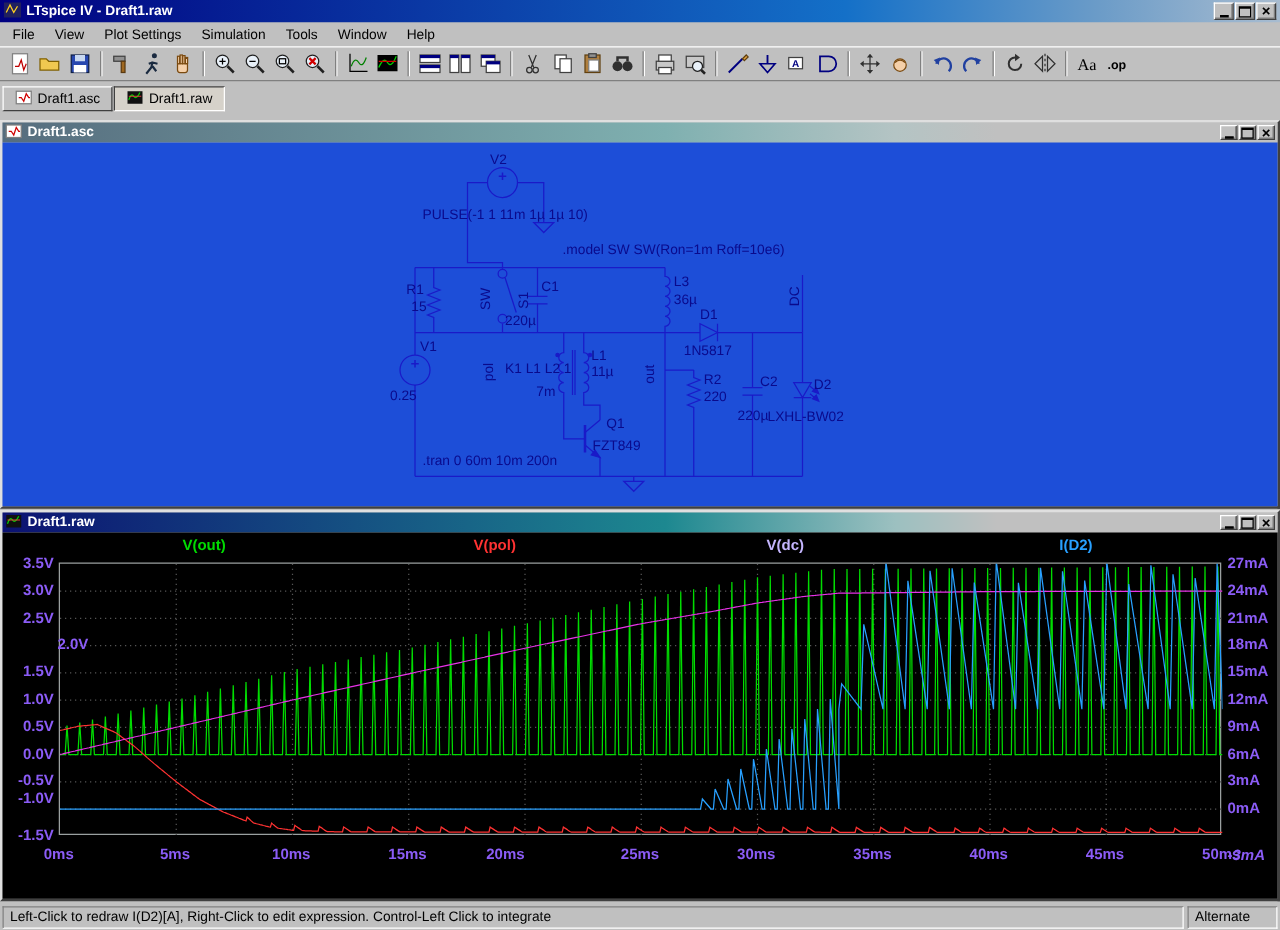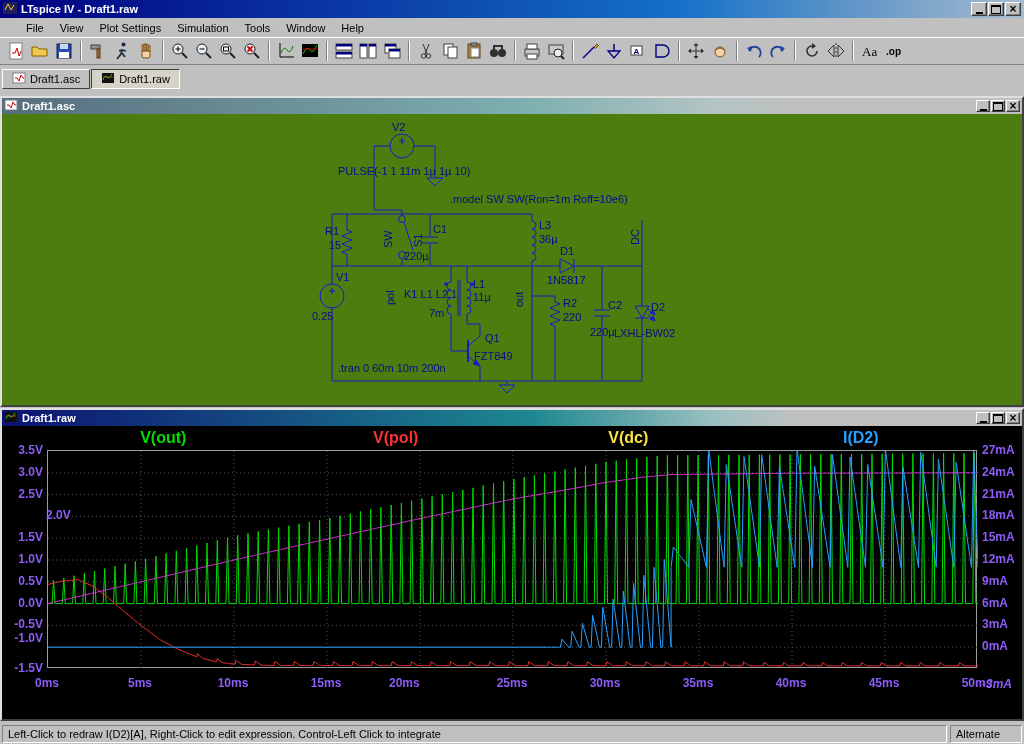--- a/index.html
+++ b/index.html
@@ -15,21 +15,21 @@
   .wbtn{width:16px;height:14px;background:#c0c0c0;border:1px solid;
     border-color:#fff #404040 #404040 #fff;box-shadow:inset -1px -1px 0 #808080;
     display:flex;align-items:center;justify-content:center;color:#000}
   .wbtn.small{width:14px;height:12px}
   .wbtn.min::before{content:"";width:7px;height:2px;background:#000;margin-top:7px}
   .wbtn.max::before{content:"";width:8px;height:6px;border:1px solid #000;border-top:2px solid #000}
   .wbtn.close::before{content:"×";font-weight:bold;font-size:12px;line-height:10px}
 
   
   .menubar{position:absolute;left:0;top:18px;width:1024px;height:19px;
-    display:flex;align-items:center;background:#c0c0c0;padding-left:18px}
+    display:flex;align-items:center;background:#c0c0c0;padding-left:2px}
   .menu-item{padding:2px 8px;color:#000}
 
   
   .toolbar{position:absolute;left:0;top:37px;width:1024px;height:28px;background:#c0c0c0;
     border-top:1px solid #ffffff;border-bottom:1px solid #808080;
     display:flex;align-items:center;padding-left:4px}
   .tbtn{width:24px;height:24px;display:flex;align-items:center;justify-content:center}
   .tsep{width:2px;height:20px;border-left:1px solid #808080;border-right:1px solid #fff;margin:0 4px}
 
   
@@ -43,29 +43,29 @@
   .child{position:absolute;left:0;width:1024px;background:#c0c0c0;
     border:2px solid;border-color:#dfdfdf #404040 #404040 #dfdfdf}
   .childtitle{height:16px;display:flex;align-items:center;gap:4px;padding:0 2px;
     color:#fff;font-weight:bold}
   .childtitle .caption-btns{gap:1px}
   #win-asc{top:96px;height:311px}
   #win-asc .childtitle{background:linear-gradient(90deg,#566d7e,#7fb0b0 52%,#b4c4c4 70%,#c0c0c0 78%)}
   #win-raw{top:408px;height:313px}
   #win-raw .childtitle{background:linear-gradient(90deg,#0c1272,#1d8890 52%,#9cc0c0 70%,#c0c0c0 78%)}
 
-  .schem-area{position:relative;width:1020px;height:291px;background:#4d7c0f;overflow:hidden}
+  .schem-area{position:relative;width:1020px;height:291px;background:#1d4ed8;overflow:hidden}
   .schem-area svg{display:block}
 
   
   .plot-area{position:relative;width:1020px;height:293px;background:#000}
   .plotbox{position:absolute;left:45px;top:24px;width:930px;height:218px;border:1px solid #9aa0a0}
   .plotbox svg{position:absolute;left:0;top:0}
   .plot-tick{position:absolute;color:#8b5cf6;font-weight:bold;font-size:12px;white-space:nowrap}
-  .legend-item{position:absolute;top:3px;font-weight:bold;font-size:16px;transform:translateX(-50%);white-space:nowrap}
+  .legend-item{position:absolute;top:3px;font-weight:bold;font-size:12px;transform:translateX(-50%);white-space:nowrap}
 
   
   .statusbar{position:absolute;left:0;top:722px;width:1024px;height:22px;background:#c0c0c0;
     display:flex;align-items:center;gap:3px;padding:12px 2px}
   .spanel{height:18px;border:1px solid;border-color:#808080 #ffffff #ffffff #808080;
     display:flex;align-items:center;padding:0 5px;color:#000;white-space:nowrap;overflow:hidden}
   .spanel.msg{flex:1}
   .spanel.mode{width:72px}
 </style>
 </head>
@@ -513,21 +513,21 @@
           <line x1="0" y1="196.20000000000002" x2="930" y2="196.20000000000002" stroke="#555" stroke-dasharray="1 3"></line>
           <polyline points="0.0,152.6 4.1,152.6 5.6,129.5 7.1,152.6 14.3,152.6 15.8,127.1 17.3,152.6 24.6,152.6 26.0,124.7 27.5,152.6 34.8,152.6 36.3,122.3 37.8,152.6 45.0,152.6 46.5,119.9 48.0,152.6 55.2,152.6 56.7,117.5 58.2,152.6 65.5,152.6 67.0,115.1 68.4,152.6 75.7,152.6 77.2,112.7 78.7,152.6 85.9,152.6 87.4,110.3 88.9,152.6 96.2,152.6 97.6,107.8 99.1,152.6 106.4,152.6 107.9,105.2 109.4,152.6 116.6,152.6 118.1,102.5 119.6,152.6 126.9,152.6 128.3,99.9 129.8,152.6 137.1,152.6 138.6,97.2 140.1,152.6 147.3,152.6 148.8,94.6 150.3,152.6 157.5,152.6 159.0,92.0 160.5,152.6 167.8,152.6 169.3,89.3 170.7,152.6 178.0,152.6 179.5,86.7 181.0,152.6 188.2,152.6 189.7,84.3 191.2,152.6 198.5,152.6 200.0,82.4 201.4,152.6 208.7,152.6 210.2,80.5 211.7,152.6 218.9,152.6 220.4,78.6 221.9,152.6 229.2,152.6 230.6,76.6 232.1,152.6 239.4,152.6 240.9,74.7 242.4,152.6 249.6,152.6 251.1,72.8 252.6,152.6 259.8,152.6 261.3,70.9 262.8,152.6 270.1,152.6 271.6,69.0 273.0,152.6 280.3,152.6 281.8,67.0 283.3,152.6 290.5,152.6 292.0,64.8 293.5,152.6 300.8,152.6 302.3,62.7 303.7,152.6 311.0,152.6 312.5,60.5 314.0,152.6 321.2,152.6 322.7,58.4 324.2,152.6 331.5,152.6 332.9,56.2 334.4,152.6 341.7,152.6 343.2,54.0 344.7,152.6 351.9,152.6 353.4,51.9 354.9,152.6 362.1,152.6 363.6,49.7 365.1,152.6 372.4,152.6 373.9,47.6 375.3,152.6 382.6,152.6 384.1,45.4 385.6,152.6 392.8,152.6 394.3,43.3 395.8,152.6 403.1,152.6 404.6,41.1 406.0,152.6 413.3,152.6 414.8,38.9 416.3,152.6 423.5,152.6 425.0,36.8 426.5,152.6 433.8,152.6 435.2,34.6 436.7,152.6 444.0,152.6 445.5,32.5 447.0,152.6 454.2,152.6 455.7,30.3 457.2,152.6 464.4,152.6 465.9,28.2 467.4,152.6 474.7,152.6 476.2,26.2 477.6,152.6 484.9,152.6 486.4,24.3 487.9,152.6 495.1,152.6 496.6,22.4 498.1,152.6 505.4,152.6 506.9,20.5 508.3,152.6 515.6,152.6 517.1,18.6 518.6,152.6 525.8,152.6 527.3,16.7 528.8,152.6 536.1,152.6 537.5,14.7 539.0,152.6 546.3,152.6 547.8,12.8 549.3,152.6 556.5,152.6 558.0,10.9 559.5,152.6 566.7,152.6 568.2,9.7 569.7,152.6 577.0,152.6 578.5,8.5 579.9,152.6 587.2,152.6 588.7,7.3 590.2,152.6 597.4,152.6 598.9,6.1 600.4,152.6 607.7,152.6 609.2,4.9 610.6,152.6 617.9,152.6 619.4,4.3 620.9,152.6 628.1,152.6 629.6,4.3 631.1,152.6 638.4,152.6 639.8,4.2 641.3,152.6 648.6,152.6 650.1,4.1 651.6,152.6 658.8,152.6 660.3,4.0 661.8,152.6 669.0,152.6 670.5,4.0 672.0,152.6 679.3,152.6 680.8,3.9 682.2,152.6 689.5,152.6 691.0,3.8 692.5,152.6 699.7,152.6 701.2,3.8 702.7,152.6 710.0,152.6 711.4,3.7 712.9,152.6 720.2,152.6 721.7,3.6 723.2,152.6 730.4,152.6 731.9,3.5 733.4,152.6 740.7,152.6 742.1,3.5 743.6,152.6 750.9,152.6 752.4,3.4 753.9,152.6 761.1,152.6 762.6,3.3 764.1,152.6 771.3,152.6 772.8,3.3 774.3,152.6 781.6,152.6 783.1,3.2 784.5,152.6 791.8,152.6 793.3,3.1 794.8,152.6 802.0,152.6 803.5,3.1 805.0,152.6 812.3,152.6 813.7,3.0 815.2,152.6 822.5,152.6 824.0,2.9 825.5,152.6 832.7,152.6 834.2,2.8 835.7,152.6 843.0,152.6 844.4,2.8 845.9,152.6 853.2,152.6 854.7,2.7 856.2,152.6 863.4,152.6 864.9,2.6 866.4,152.6 873.6,152.6 875.1,2.6 876.6,152.6 883.9,152.6 885.4,2.5 886.8,152.6 894.1,152.6 895.6,2.4 897.1,152.6 904.3,152.6 905.8,2.3 907.3,152.6 914.6,152.6 916.0,2.3 917.5,152.6 924.8,152.6 926.3,2.2 927.8,152.6 930.0,152.6" fill="none" stroke="#00dc00" stroke-width="1"></polyline>
           <polyline points="0.0,133.4 0.9,133.2 1.9,133.0 2.8,132.8 3.7,132.5 4.7,132.3 5.6,132.1 6.5,131.9 7.4,131.7 8.4,131.5 9.3,131.2 10.2,131.0 11.2,130.8 12.1,130.6 13.0,130.4 14.0,130.1 14.9,129.9 15.8,129.8 16.7,129.8 17.7,129.7 18.6,129.6 19.5,129.5 20.5,129.4 21.4,129.4 22.3,129.3 23.3,129.2 24.2,129.1 25.1,129.0 26.0,128.9 27.0,128.9 27.9,128.8 28.8,128.7 29.8,128.6 30.7,129.0 31.6,129.4 32.6,129.8 33.5,130.3 34.4,130.7 35.3,131.1 36.3,131.5 37.2,131.9 38.1,132.3 39.1,132.7 40.0,133.1 40.9,133.5 41.9,133.9 42.8,134.3 43.7,134.8 44.6,135.2 45.6,135.8 46.5,136.5 47.4,137.2 48.4,137.9 49.3,138.6 50.2,139.2 51.1,139.9 52.1,140.6 53.0,141.3 53.9,142.0 54.9,142.7 55.8,143.3 56.7,144.0 57.7,144.7 58.6,145.4 59.5,146.1 60.4,146.9 61.4,147.7 62.3,148.5 63.2,149.3 64.2,150.1 65.1,151.0 66.0,151.8 67.0,152.6 67.9,153.4 68.8,154.2 69.7,155.1 70.7,155.9 71.6,156.7 72.5,157.5 73.5,158.3 74.4,159.1 75.3,159.9 76.3,160.7 77.2,161.4 78.1,162.2 79.0,163.0 80.0,163.7 80.9,164.5 81.8,165.2 82.8,166.0 83.7,166.8 84.6,167.5 85.6,168.3 86.5,169.1 87.4,169.8 88.3,170.6 89.3,171.3 90.2,172.1 91.1,172.9 92.1,173.6 93.0,174.4 93.9,175.1 94.9,175.8 95.8,176.5 96.7,177.2 97.6,177.9 98.6,178.6 99.5,179.3 100.4,180.0 101.4,180.7 102.3,181.4 103.2,182.1 104.2,182.8 105.1,183.5 106.0,184.2 106.9,184.9 107.9,185.6 108.8,186.3 109.7,187.0 110.7,187.7 111.6,188.4 112.5,188.9 113.5,189.4 114.4,189.9 115.3,190.4 116.2,190.9 117.2,191.4 118.1,191.9 119.0,192.4 120.0,192.9 120.9,193.4 121.8,193.9 122.8,194.4 123.7,194.9 124.6,195.4 125.5,195.9 126.5,196.4 127.4,196.9 128.3,197.4 129.3,197.9 130.2,198.4 131.1,198.8 132.1,199.1 133.0,199.5 133.9,199.9 134.8,200.2 135.8,200.6 136.7,201.0 137.6,201.3 138.6,201.7 139.5,202.1 140.4,202.5 141.4,202.8 142.3,203.2 143.2,203.6 144.1,203.9 145.1,204.3 146.0,204.7 146.9,205.1 147.9,205.4 148.8,205.8 149.7,202.7 150.7,203.6 151.6,204.4 152.5,205.3 153.4,206.1 154.4,207.0 155.3,207.5 156.2,207.7 157.2,208.0 158.1,208.2 159.0,208.4 160.0,208.7 160.9,208.9 161.8,209.1 162.7,209.4 163.7,209.6 164.6,209.9 165.5,210.1 166.5,210.3 167.4,210.6 168.3,210.7 169.3,207.5 170.2,208.3 171.1,209.0 172.0,209.8 173.0,210.5 173.9,211.3 174.8,211.6 175.8,211.8 176.7,211.9 177.6,212.0 178.6,212.2 179.5,212.3 180.4,212.4 181.4,212.5 182.3,212.7 183.2,212.8 184.1,212.9 185.1,213.1 186.0,213.2 186.9,213.2 187.9,209.3 188.8,210.0 189.7,210.6 190.7,211.3 191.6,211.9 192.5,212.6 193.4,213.2 194.4,213.5 195.3,213.5 196.2,213.6 197.2,213.6 198.1,213.6 199.0,213.7 200.0,213.7 200.9,213.7 201.8,213.8 202.7,213.8 203.7,213.8 204.6,213.9 205.5,213.9 206.5,213.9 207.4,210.0 208.3,210.7 209.3,211.3 210.2,212.0 211.1,212.6 212.0,213.3 213.0,213.9 213.9,214.2 214.8,214.2 215.8,214.3 216.7,214.3 217.6,214.3 218.6,214.3 219.5,214.4 220.4,214.4 221.3,214.4 222.3,214.5 223.2,214.5 224.1,214.5 225.1,214.5 226.0,214.5 226.9,210.6 227.9,211.2 228.8,211.8 229.7,212.4 230.6,213.0 231.6,213.7 232.5,214.3 233.4,214.5 234.4,214.5 235.3,214.5 236.2,214.5 237.2,214.5 238.1,214.5 239.0,214.5 239.9,214.5 240.9,214.5 241.8,214.5 242.7,214.5 243.7,214.5 244.6,214.5 245.5,214.5 246.5,210.6 247.4,211.2 248.3,211.8 249.2,212.4 250.2,213.1 251.1,213.7 252.0,214.3 253.0,214.5 253.9,214.5 254.8,214.5 255.8,214.5 256.7,214.5 257.6,214.5 258.5,214.5 259.5,214.5 260.4,214.5 261.3,214.5 262.3,214.5 263.2,214.5 264.1,214.5 265.1,214.5 266.0,210.6 266.9,211.2 267.8,211.8 268.8,212.5 269.7,213.1 270.6,213.7 271.6,214.3 272.5,214.5 273.4,214.5 274.4,214.5 275.3,214.5 276.2,214.5 277.1,214.5 278.1,214.5 279.0,214.5 279.9,214.5 280.9,214.5 281.8,214.5 282.7,214.5 283.7,214.5 284.6,214.5 285.5,210.6 286.4,211.2 287.4,211.9 288.3,212.5 289.2,213.1 290.2,213.7 291.1,214.3 292.0,214.6 293.0,214.6 293.9,214.6 294.8,214.6 295.7,214.6 296.7,214.6 297.6,214.6 298.5,214.6 299.5,214.6 300.4,214.6 301.3,214.6 302.3,214.6 303.2,214.6 304.1,214.6 305.0,210.6 306.0,211.3 306.9,211.9 307.8,212.5 308.8,213.1 309.7,213.7 310.6,214.3 311.6,214.6 312.5,214.6 313.4,214.6 314.3,214.6 315.3,214.6 316.2,214.6 317.1,214.6 318.1,214.6 319.0,214.6 319.9,214.6 320.9,214.6 321.8,214.6 322.7,214.6 323.6,214.6 324.6,210.7 325.5,211.3 326.4,211.9 327.4,212.5 328.3,213.1 329.2,213.7 330.2,214.3 331.1,214.6 332.0,214.6 332.9,214.6 333.9,214.6 334.8,214.6 335.7,214.6 336.7,214.6 337.6,214.6 338.5,214.6 339.5,214.6 340.4,214.6 341.3,214.6 342.2,214.6 343.2,214.6 344.1,210.7 345.0,211.3 346.0,211.9 346.9,212.5 347.8,213.1 348.8,213.7 349.7,214.3 350.6,214.6 351.5,214.6 352.5,214.6 353.4,214.6 354.3,214.6 355.3,214.6 356.2,214.6 357.1,214.6 358.1,214.6 359.0,214.6 359.9,214.6 360.8,214.6 361.8,214.6 362.7,214.6 363.6,210.7 364.6,211.3 365.5,211.9 366.4,212.5 367.4,213.1 368.3,213.7 369.2,214.4 370.1,214.6 371.1,214.6 372.0,214.6 372.9,214.6 373.9,214.6 374.8,214.6 375.7,214.6 376.7,214.6 377.6,214.6 378.5,214.6 379.4,214.6 380.4,214.6 381.3,214.6 382.2,214.6 383.2,210.7 384.1,211.3 385.0,211.9 386.0,212.5 386.9,213.1 387.8,213.8 388.7,214.4 389.7,214.6 390.6,214.6 391.5,214.6 392.5,214.6 393.4,214.6 394.3,214.6 395.3,214.6 396.2,214.6 397.1,214.6 398.0,214.6 399.0,214.6 399.9,214.6 400.8,214.6 401.8,214.6 402.7,210.7 403.6,211.3 404.6,211.9 405.5,212.5 406.4,213.2 407.3,213.8 408.3,214.4 409.2,214.6 410.1,214.6 411.1,214.6 412.0,214.6 412.9,214.6 413.9,214.6 414.8,214.6 415.7,214.6 416.6,214.6 417.6,214.6 418.5,214.6 419.4,214.6 420.4,214.6 421.3,214.6 422.2,210.7 423.2,211.3 424.1,211.9 425.0,212.6 425.9,213.2 426.9,213.8 427.8,214.4 428.7,214.6 429.7,214.6 430.6,214.6 431.5,214.6 432.5,214.6 433.4,214.6 434.3,214.6 435.2,214.6 436.2,214.6 437.1,214.6 438.0,214.6 439.0,214.6 439.9,214.6 440.8,214.6 441.8,210.7 442.7,211.3 443.6,212.0 444.5,212.6 445.5,213.2 446.4,213.8 447.3,214.4 448.3,214.7 449.2,214.7 450.1,214.7 451.1,214.7 452.0,214.7 452.9,214.7 453.8,214.7 454.8,214.7 455.7,214.7 456.6,214.7 457.6,214.7 458.5,214.7 459.4,214.7 460.4,214.7 461.3,210.7 462.2,211.3 463.1,212.0 464.1,212.6 465.0,213.2 465.9,213.8 466.9,214.4 467.8,214.7 468.7,214.7 469.7,214.7 470.6,214.7 471.5,214.7 472.4,214.7 473.4,214.7 474.3,214.7 475.2,214.7 476.2,214.7 477.1,214.7 478.0,214.7 479.0,214.7 479.9,214.7 480.8,210.7 481.7,211.4 482.7,212.0 483.6,212.6 484.5,213.2 485.5,213.8 486.4,214.4 487.3,214.7 488.3,214.7 489.2,214.7 490.1,214.7 491.0,214.7 492.0,214.7 492.9,214.7 493.8,214.7 494.8,214.7 495.7,214.7 496.6,214.7 497.6,214.7 498.5,214.7 499.4,214.7 500.3,210.8 501.3,211.4 502.2,212.0 503.1,212.6 504.1,213.2 505.0,213.8 505.9,214.4 506.9,214.7 507.8,214.7 508.7,214.7 509.6,214.7 510.6,214.7 511.5,214.7 512.4,214.7 513.4,214.7 514.3,214.7 515.2,214.7 516.2,214.7 517.1,214.7 518.0,214.7 518.9,214.7 519.9,210.8 520.8,211.4 521.7,212.0 522.7,212.6 523.6,213.2 524.5,213.8 525.5,214.5 526.4,214.7 527.3,214.7 528.2,214.7 529.2,214.7 530.1,214.7 531.0,214.7 532.0,214.7 532.9,214.7 533.8,214.7 534.8,214.7 535.7,214.7 536.6,214.7 537.5,214.7 538.5,214.7 539.4,210.8 540.3,211.4 541.3,212.0 542.2,212.6 543.1,213.2 544.1,213.9 545.0,214.5 545.9,214.7 546.8,214.7 547.8,214.7 548.7,214.7 549.6,214.7 550.6,214.7 551.5,214.7 552.4,214.7 553.4,214.7 554.3,214.7 555.2,214.7 556.1,214.7 557.1,214.7 558.0,214.7 558.9,210.8 559.9,211.4 560.8,212.0 561.7,212.6 562.7,213.2 563.6,213.9 564.5,214.5 565.4,214.7 566.4,214.7 567.3,214.7 568.2,214.7 569.2,214.7 570.1,214.7 571.0,214.7 572.0,214.7 572.9,214.7 573.8,214.7 574.7,214.7 575.7,214.7 576.6,214.7 577.5,214.7 578.5,210.8 579.4,211.4 580.3,212.0 581.3,212.6 582.2,213.3 583.1,213.9 584.0,214.5 585.0,214.7 585.9,214.7 586.8,214.7 587.8,214.7 588.7,214.7 589.6,214.7 590.6,214.7 591.5,214.7 592.4,214.7 593.3,214.7 594.3,214.7 595.2,214.7 596.1,214.7 597.1,214.7 598.0,210.8 598.9,211.4 599.9,212.0 600.8,212.7 601.7,213.3 602.6,213.9 603.6,214.5 604.5,214.7 605.4,214.7 606.4,214.7 607.3,214.7 608.2,214.7 609.2,214.8 610.1,214.8 611.0,214.8 611.9,214.8 612.9,214.8 613.8,214.8 614.7,214.8 615.7,214.8 616.6,214.8 617.5,210.8 618.5,211.4 619.4,212.1 620.3,212.7 621.2,213.3 622.2,213.9 623.1,214.5 624.0,214.8 625.0,214.8 625.9,214.8 626.8,214.8 627.8,214.8 628.7,214.8 629.6,214.8 630.5,214.8 631.5,214.8 632.4,214.8 633.3,214.8 634.3,214.8 635.2,214.8 636.1,214.8 637.1,210.8 638.0,211.5 638.9,212.1 639.8,212.7 640.8,213.3 641.7,213.9 642.6,214.5 643.6,214.8 644.5,214.8 645.4,214.8 646.4,214.8 647.3,214.8 648.2,214.8 649.1,214.8 650.1,214.8 651.0,214.8 651.9,214.8 652.9,214.8 653.8,214.8 654.7,214.8 655.7,214.8 656.6,210.9 657.5,211.5 658.4,212.1 659.4,212.7 660.3,213.3 661.2,213.9 662.2,214.5 663.1,214.8 664.0,214.8 665.0,214.8 665.9,214.8 666.8,214.8 667.7,214.8 668.7,214.8 669.6,214.8 670.5,214.8 671.5,214.8 672.4,214.8 673.3,214.8 674.3,214.8 675.2,214.8 676.1,210.9 677.0,211.5 678.0,212.1 678.9,212.7 679.8,213.3 680.8,213.9 681.7,214.5 682.6,214.8 683.6,214.8 684.5,214.8 685.4,214.8 686.3,214.8 687.3,214.8 688.2,214.8 689.1,214.8 690.1,214.8 691.0,214.8 691.9,214.8 692.9,214.8 693.8,214.8 694.7,214.8 695.6,210.9 696.6,211.5 697.5,212.1 698.4,212.7 699.4,213.3 700.3,213.9 701.2,214.6 702.1,214.8 703.1,214.8 704.0,214.8 704.9,214.8 705.9,214.8 706.8,214.8 707.7,214.8 708.7,214.8 709.6,214.8 710.5,214.8 711.4,214.8 712.4,214.8 713.3,214.8 714.2,214.8 715.2,214.8 716.1,211.5 717.0,212.1 718.0,212.7 718.9,213.3 719.8,214.0 720.7,214.6 721.7,214.8 722.6,214.8 723.5,214.8 724.5,214.8 725.4,214.8 726.3,214.8 727.3,214.8 728.2,214.8 729.1,214.8 730.0,214.8 731.0,214.8 731.9,214.8 732.8,214.8 733.8,214.8 734.7,214.8 735.6,211.5 736.6,212.1 737.5,212.7 738.4,213.4 739.3,214.0 740.3,214.6 741.2,214.8 742.1,214.8 743.1,214.8 744.0,214.8 744.9,214.8 745.9,214.8 746.8,214.8 747.7,214.8 748.6,214.8 749.6,214.8 750.5,214.8 751.4,214.8 752.4,214.8 753.3,214.8 754.2,214.8 755.2,211.5 756.1,212.1 757.0,212.8 757.9,213.4 758.9,214.0 759.8,214.6 760.7,214.8 761.7,214.8 762.6,214.8 763.5,214.8 764.5,214.8 765.4,214.8 766.3,214.8 767.2,214.8 768.2,214.8 769.1,214.8 770.0,214.8 771.0,214.8 771.9,214.9 772.8,214.9 773.8,214.9 774.7,211.5 775.6,212.2 776.5,212.8 777.5,213.4 778.4,214.0 779.3,214.6 780.3,214.9 781.2,214.9 782.1,214.9 783.1,214.9 784.0,214.9 784.9,214.9 785.8,214.9 786.8,214.9 787.7,214.9 788.6,214.9 789.6,214.9 790.5,214.9 791.4,214.9 792.4,214.9 793.3,214.9 794.2,211.6 795.1,212.2 796.1,212.8 797.0,213.4 797.9,214.0 798.9,214.6 799.8,214.9 800.7,214.9 801.7,214.9 802.6,214.9 803.5,214.9 804.4,214.9 805.4,214.9 806.3,214.9 807.2,214.9 808.2,214.9 809.1,214.9 810.0,214.9 811.0,214.9 811.9,214.9 812.8,214.9 813.7,211.6 814.7,212.2 815.6,212.8 816.5,213.4 817.5,214.0 818.4,214.6 819.3,214.9 820.3,214.9 821.2,214.9 822.1,214.9 823.0,214.9 824.0,214.9 824.9,214.9 825.8,214.9 826.8,214.9 827.7,214.9 828.6,214.9 829.6,214.9 830.5,214.9 831.4,214.9 832.3,214.9 833.3,211.6 834.2,212.2 835.1,212.8 836.1,213.4 837.0,214.0 837.9,214.6 838.9,214.9 839.8,214.9 840.7,214.9 841.6,214.9 842.6,214.9 843.5,214.9 844.4,214.9 845.4,214.9 846.3,214.9 847.2,214.9 848.2,214.9 849.1,214.9 850.0,214.9 850.9,214.9 851.9,214.9 852.8,211.6 853.7,212.2 854.7,212.8 855.6,213.4 856.5,214.0 857.5,214.7 858.4,214.9 859.3,214.9 860.2,214.9 861.2,214.9 862.1,214.9 863.0,214.9 864.0,214.9 864.9,214.9 865.8,214.9 866.8,214.9 867.7,214.9 868.6,214.9 869.5,214.9 870.5,214.9 871.4,214.9 872.3,211.6 873.3,212.2 874.2,212.8 875.1,213.4 876.1,214.1 877.0,214.7 877.9,214.9 878.8,214.9 879.8,214.9 880.7,214.9 881.6,214.9 882.6,214.9 883.5,214.9 884.4,214.9 885.4,214.9 886.3,214.9 887.2,214.9 888.1,214.9 889.1,214.9 890.0,214.9 890.9,214.9 891.9,211.6 892.8,212.2 893.7,212.8 894.7,213.5 895.6,214.1 896.5,214.7 897.4,214.9 898.4,214.9 899.3,214.9 900.2,214.9 901.2,214.9 902.1,214.9 903.0,214.9 904.0,214.9 904.9,214.9 905.8,214.9 906.7,214.9 907.7,214.9 908.6,214.9 909.5,214.9 910.5,214.9 911.4,211.6 912.3,212.2 913.3,212.9 914.2,213.5 915.1,214.1 916.0,214.7 917.0,214.9 917.9,214.9 918.8,214.9 919.8,214.9 920.7,214.9 921.6,214.9 922.6,214.9 923.5,214.9 924.4,214.9 925.3,214.9 926.3,214.9 927.2,214.9 928.1,214.9 929.1,214.9 930.0,214.9" fill="none" stroke="#ff3232" stroke-width="1"></polyline>
           <polyline points="0.0,152.6 0.9,152.4 1.9,152.2 2.8,151.9 3.7,151.7 4.7,151.5 5.6,151.3 6.5,151.1 7.4,150.9 8.4,150.6 9.3,150.4 10.2,150.2 11.2,150.0 12.1,149.8 13.0,149.5 14.0,149.3 14.9,149.1 15.8,148.9 16.7,148.7 17.7,148.5 18.6,148.2 19.5,148.0 20.5,147.8 21.4,147.6 22.3,147.4 23.3,147.2 24.2,146.9 25.1,146.7 26.0,146.5 27.0,146.3 27.9,146.1 28.8,145.8 29.8,145.6 30.7,145.4 31.6,145.2 32.6,145.0 33.5,144.8 34.4,144.5 35.3,144.3 36.3,144.1 37.2,143.9 38.1,143.7 39.1,143.4 40.0,143.2 40.9,143.0 41.9,142.8 42.8,142.6 43.7,142.4 44.6,142.1 45.6,141.9 46.5,141.7 47.4,141.5 48.4,141.3 49.3,141.0 50.2,140.8 51.1,140.6 52.1,140.4 53.0,140.2 53.9,140.0 54.9,139.7 55.8,139.5 56.7,139.3 57.7,139.1 58.6,138.9 59.5,138.6 60.4,138.4 61.4,138.2 62.3,138.0 63.2,137.8 64.2,137.6 65.1,137.3 66.0,137.1 67.0,136.9 67.9,136.7 68.8,136.5 69.7,136.3 70.7,136.0 71.6,135.8 72.5,135.6 73.5,135.4 74.4,135.2 75.3,134.9 76.3,134.7 77.2,134.5 78.1,134.3 79.0,134.1 80.0,133.9 80.9,133.6 81.8,133.4 82.8,133.2 83.7,133.0 84.6,132.8 85.6,132.5 86.5,132.3 87.4,132.1 88.3,131.9 89.3,131.7 90.2,131.5 91.1,131.2 92.1,131.0 93.0,130.8 93.9,130.6 94.9,130.4 95.8,130.1 96.7,129.9 97.6,129.7 98.6,129.5 99.5,129.3 100.4,129.1 101.4,128.8 102.3,128.6 103.2,128.4 104.2,128.2 105.1,128.0 106.0,127.7 106.9,127.5 107.9,127.3 108.8,127.1 109.7,126.9 110.7,126.7 111.6,126.4 112.5,126.2 113.5,126.0 114.4,125.8 115.3,125.6 116.2,125.4 117.2,125.1 118.1,124.9 119.0,124.7 120.0,124.5 120.9,124.3 121.8,124.0 122.8,123.8 123.7,123.6 124.6,123.4 125.5,123.2 126.5,123.0 127.4,122.7 128.3,122.5 129.3,122.3 130.2,122.1 131.1,121.9 132.1,121.6 133.0,121.4 133.9,121.2 134.8,121.0 135.8,120.8 136.7,120.6 137.6,120.3 138.6,120.1 139.5,119.9 140.4,119.7 141.4,119.5 142.3,119.2 143.2,119.0 144.1,118.8 145.1,118.6 146.0,118.4 146.9,118.2 147.9,117.9 148.8,117.7 149.7,117.5 150.7,117.3 151.6,117.1 152.5,116.8 153.4,116.6 154.4,116.4 155.3,116.2 156.2,116.0 157.2,115.8 158.1,115.5 159.0,115.3 160.0,115.1 160.9,114.9 161.8,114.7 162.7,114.5 163.7,114.2 164.6,114.0 165.5,113.8 166.5,113.6 167.4,113.4 168.3,113.1 169.3,112.9 170.2,112.7 171.1,112.5 172.0,112.3 173.0,112.1 173.9,111.8 174.8,111.6 175.8,111.4 176.7,111.2 177.6,111.0 178.6,110.7 179.5,110.5 180.4,110.3 181.4,110.1 182.3,109.9 183.2,109.7 184.1,109.4 185.1,109.2 186.0,109.0 186.9,108.8 187.9,108.6 188.8,108.4 189.7,108.2 190.7,108.0 191.6,107.7 192.5,107.5 193.4,107.3 194.4,107.1 195.3,106.9 196.2,106.7 197.2,106.5 198.1,106.3 199.0,106.1 200.0,105.9 200.9,105.7 201.8,105.4 202.7,105.2 203.7,105.0 204.6,104.8 205.5,104.6 206.5,104.4 207.4,104.2 208.3,104.0 209.3,103.8 210.2,103.6 211.1,103.3 212.0,103.1 213.0,102.9 213.9,102.7 214.8,102.5 215.8,102.3 216.7,102.1 217.6,101.9 218.6,101.7 219.5,101.5 220.4,101.3 221.3,101.0 222.3,100.8 223.2,100.6 224.1,100.4 225.1,100.2 226.0,100.0 226.9,99.8 227.9,99.6 228.8,99.4 229.7,99.2 230.6,99.0 231.6,98.7 232.5,98.5 233.4,98.3 234.4,98.1 235.3,97.9 236.2,97.7 237.2,97.5 238.1,97.3 239.0,97.1 239.9,96.9 240.9,96.7 241.8,96.4 242.7,96.2 243.7,96.0 244.6,95.8 245.5,95.6 246.5,95.4 247.4,95.2 248.3,95.0 249.2,94.8 250.2,94.6 251.1,94.4 252.0,94.1 253.0,93.9 253.9,93.7 254.8,93.5 255.8,93.3 256.7,93.1 257.6,92.9 258.5,92.7 259.5,92.5 260.4,92.3 261.3,92.0 262.3,91.8 263.2,91.6 264.1,91.4 265.1,91.2 266.0,91.0 266.9,90.8 267.8,90.6 268.8,90.4 269.7,90.2 270.6,90.0 271.6,89.7 272.5,89.5 273.4,89.3 274.4,89.1 275.3,88.9 276.2,88.7 277.1,88.5 278.1,88.3 279.0,88.1 279.9,87.9 280.9,87.7 281.8,87.5 282.7,87.3 283.7,87.0 284.6,86.8 285.5,86.6 286.4,86.4 287.4,86.2 288.3,86.0 289.2,85.8 290.2,85.6 291.1,85.4 292.0,85.2 293.0,85.0 293.9,84.8 294.8,84.6 295.7,84.4 296.7,84.2 297.6,84.0 298.5,83.8 299.5,83.6 300.4,83.4 301.3,83.2 302.3,82.9 303.2,82.7 304.1,82.5 305.0,82.3 306.0,82.1 306.9,81.9 307.8,81.7 308.8,81.5 309.7,81.3 310.6,81.1 311.6,80.9 312.5,80.7 313.4,80.5 314.3,80.3 315.3,80.1 316.2,79.9 317.1,79.7 318.1,79.5 319.0,79.3 319.9,79.1 320.9,78.9 321.8,78.6 322.7,78.4 323.6,78.2 324.6,78.0 325.5,77.8 326.4,77.6 327.4,77.4 328.3,77.2 329.2,77.0 330.2,76.8 331.1,76.6 332.0,76.4 332.9,76.2 333.9,76.0 334.8,75.8 335.7,75.6 336.7,75.4 337.6,75.2 338.5,75.0 339.5,74.8 340.4,74.5 341.3,74.3 342.2,74.1 343.2,73.9 344.1,73.7 345.0,73.5 346.0,73.3 346.9,73.1 347.8,72.9 348.8,72.7 349.7,72.5 350.6,72.3 351.5,72.1 352.5,71.9 353.4,71.7 354.3,71.5 355.3,71.3 356.2,71.1 357.1,70.9 358.1,70.7 359.0,70.4 359.9,70.2 360.8,70.0 361.8,69.8 362.7,69.6 363.6,69.4 364.6,69.2 365.5,69.0 366.4,68.8 367.4,68.6 368.3,68.4 369.2,68.2 370.1,68.0 371.1,67.8 372.0,67.6 372.9,67.4 373.9,67.2 374.8,67.0 375.7,66.8 376.7,66.6 377.6,66.4 378.5,66.2 379.4,66.0 380.4,65.8 381.3,65.6 382.2,65.4 383.2,65.2 384.1,65.0 385.0,64.8 386.0,64.6 386.9,64.4 387.8,64.2 388.7,64.0 389.7,63.9 390.6,63.7 391.5,63.5 392.5,63.3 393.4,63.1 394.3,62.9 395.3,62.7 396.2,62.5 397.1,62.3 398.0,62.1 399.0,61.9 399.9,61.7 400.8,61.5 401.8,61.3 402.7,61.1 403.6,60.9 404.6,60.7 405.5,60.5 406.4,60.3 407.3,60.1 408.3,59.9 409.2,59.7 410.1,59.5 411.1,59.3 412.0,59.1 412.9,58.9 413.9,58.8 414.8,58.6 415.7,58.4 416.6,58.2 417.6,58.0 418.5,57.8 419.4,57.6 420.4,57.4 421.3,57.2 422.2,57.0 423.2,56.8 424.1,56.6 425.0,56.4 425.9,56.2 426.9,56.0 427.8,55.8 428.7,55.6 429.7,55.4 430.6,55.2 431.5,55.0 432.5,54.8 433.4,54.6 434.3,54.4 435.2,54.2 436.2,54.0 437.1,53.8 438.0,53.6 439.0,53.5 439.9,53.3 440.8,53.1 441.8,52.9 442.7,52.7 443.6,52.5 444.5,52.3 445.5,52.1 446.4,51.9 447.3,51.7 448.3,51.5 449.2,51.3 450.1,51.1 451.1,50.9 452.0,50.7 452.9,50.5 453.8,50.3 454.8,50.1 455.7,49.9 456.6,49.7 457.6,49.5 458.5,49.3 459.4,49.1 460.4,48.9 461.3,48.7 462.2,48.5 463.1,48.4 464.1,48.2 465.0,48.0 465.9,47.8 466.9,47.6 467.8,47.5 468.7,47.3 469.7,47.2 470.6,47.0 471.5,46.8 472.4,46.7 473.4,46.5 474.3,46.4 475.2,46.2 476.2,46.0 477.1,45.9 478.0,45.7 479.0,45.6 479.9,45.4 480.8,45.2 481.7,45.1 482.7,44.9 483.6,44.8 484.5,44.6 485.5,44.4 486.4,44.3 487.3,44.1 488.3,44.0 489.2,43.8 490.1,43.6 491.0,43.5 492.0,43.3 492.9,43.2 493.8,43.0 494.8,42.8 495.7,42.7 496.6,42.5 497.6,42.4 498.5,42.2 499.4,42.0 500.3,41.9 501.3,41.7 502.2,41.6 503.1,41.4 504.1,41.2 505.0,41.1 505.9,40.9 506.9,40.8 507.8,40.6 508.7,40.4 509.6,40.3 510.6,40.1 511.5,40.0 512.4,39.8 513.4,39.6 514.3,39.5 515.2,39.3 516.2,39.2 517.1,39.0 518.0,38.8 518.9,38.7 519.9,38.5 520.8,38.4 521.7,38.2 522.7,38.0 523.6,37.8 524.5,37.7 525.5,37.5 526.4,37.3 527.3,37.1 528.2,37.0 529.2,36.8 530.1,36.6 531.0,36.4 532.0,36.3 532.9,36.1 533.8,35.9 534.8,35.8 535.7,35.6 536.6,35.4 537.5,35.2 538.5,35.1 539.4,34.9 540.3,34.7 541.3,34.5 542.2,34.4 543.1,34.2 544.1,34.0 545.0,33.8 545.9,33.7 546.8,33.5 547.8,33.3 548.7,33.1 549.6,33.0 550.6,32.8 551.5,32.6 552.4,32.4 553.4,32.3 554.3,32.1 555.2,31.9 556.1,31.7 557.1,31.6 558.0,31.4 558.9,31.3 559.9,31.1 560.8,31.0 561.7,30.9 562.7,30.7 563.6,30.6 564.5,30.5 565.4,30.3 566.4,30.2 567.3,30.1 568.2,30.0 569.2,29.8 570.1,29.7 571.0,29.6 572.0,29.4 572.9,29.3 573.8,29.2 574.7,29.0 575.7,28.9 576.6,28.8 577.5,28.6 578.5,28.5 579.4,28.4 580.3,28.3 581.3,28.1 582.2,28.0 583.1,27.9 584.0,27.7 585.0,27.6 585.9,27.5 586.8,27.3 587.8,27.2 588.7,27.1 589.6,26.9 590.6,26.8 591.5,26.7 592.4,26.6 593.3,26.4 594.3,26.3 595.2,26.2 596.1,26.1 597.1,26.0 598.0,25.9 598.9,25.8 599.9,25.7 600.8,25.6 601.7,25.5 602.6,25.5 603.6,25.4 604.5,25.3 605.4,25.2 606.4,25.1 607.3,25.0 608.2,24.9 609.2,24.9 610.1,24.8 611.0,24.7 611.9,24.6 612.9,24.5 613.8,24.4 614.7,24.3 615.7,24.2 616.6,24.2 617.5,24.1 618.5,24.0 619.4,23.9 620.3,23.8 621.2,23.7 622.2,23.6 623.1,23.5 624.0,23.5 625.0,23.5 625.9,23.5 626.8,23.5 627.8,23.5 628.7,23.5 629.6,23.5 630.5,23.5 631.5,23.5 632.4,23.4 633.3,23.4 634.3,23.4 635.2,23.4 636.1,23.4 637.1,23.4 638.0,23.4 638.9,23.4 639.8,23.4 640.8,23.4 641.7,23.3 642.6,23.3 643.6,23.3 644.5,23.3 645.4,23.3 646.4,23.3 647.3,23.3 648.2,23.3 649.1,23.3 650.1,23.3 651.0,23.2 651.9,23.2 652.9,23.2 653.8,23.2 654.7,23.2 655.7,23.2 656.6,23.2 657.5,23.2 658.4,23.2 659.4,23.2 660.3,23.1 661.2,23.1 662.2,23.1 663.1,23.1 664.0,23.1 665.0,23.1 665.9,23.1 666.8,23.1 667.7,23.1 668.7,23.1 669.6,23.0 670.5,23.0 671.5,23.0 672.4,23.0 673.3,23.0 674.3,23.0 675.2,23.0 676.1,23.0 677.0,23.0 678.0,23.0 678.9,22.9 679.8,22.9 680.8,22.9 681.7,22.9 682.6,22.9 683.6,22.9 684.5,22.9 685.4,22.9 686.3,22.9 687.3,22.8 688.2,22.8 689.1,22.8 690.1,22.8 691.0,22.8 691.9,22.8 692.9,22.8 693.8,22.8 694.7,22.8 695.6,22.8 696.6,22.7 697.5,22.7 698.4,22.7 699.4,22.7 700.3,22.7 701.2,22.7 702.1,22.7 703.1,22.7 704.0,22.7 704.9,22.7 705.9,22.6 706.8,22.6 707.7,22.6 708.7,22.6 709.6,22.6 710.5,22.6 711.4,22.6 712.4,22.6 713.3,22.6 714.2,22.6 715.2,22.5 716.1,22.5 717.0,22.5 718.0,22.5 718.9,22.5 719.8,22.5 720.7,22.5 721.7,22.5 722.6,22.5 723.5,22.5 724.5,22.4 725.4,22.4 726.3,22.4 727.3,22.4 728.2,22.4 729.1,22.4 730.0,22.4 731.0,22.4 731.9,22.4 732.8,22.4 733.8,22.3 734.7,22.3 735.6,22.3 736.6,22.3 737.5,22.3 738.4,22.3 739.3,22.3 740.3,22.3 741.2,22.3 742.1,22.3 743.1,22.2 744.0,22.2 744.9,22.2 745.9,22.2 746.8,22.2 747.7,22.2 748.6,22.2 749.6,22.2 750.5,22.2 751.4,22.2 752.4,22.2 753.3,22.2 754.2,22.2 755.2,22.2 756.1,22.2 757.0,22.2 757.9,22.2 758.9,22.2 759.8,22.2 760.7,22.2 761.7,22.2 762.6,22.2 763.5,22.2 764.5,22.2 765.4,22.2 766.3,22.2 767.2,22.2 768.2,22.2 769.1,22.2 770.0,22.2 771.0,22.2 771.9,22.2 772.8,22.2 773.8,22.2 774.7,22.2 775.6,22.2 776.5,22.2 777.5,22.2 778.4,22.2 779.3,22.2 780.3,22.2 781.2,22.1 782.1,22.1 783.1,22.1 784.0,22.1 784.9,22.1 785.8,22.1 786.8,22.1 787.7,22.1 788.6,22.1 789.6,22.1 790.5,22.1 791.4,22.1 792.4,22.1 793.3,22.1 794.2,22.1 795.1,22.1 796.1,22.1 797.0,22.1 797.9,22.1 798.9,22.1 799.8,22.1 800.7,22.1 801.7,22.1 802.6,22.1 803.5,22.1 804.4,22.1 805.4,22.1 806.3,22.1 807.2,22.1 808.2,22.1 809.1,22.1 810.0,22.1 811.0,22.1 811.9,22.1 812.8,22.1 813.7,22.1 814.7,22.1 815.6,22.1 816.5,22.1 817.5,22.1 818.4,22.1 819.3,22.1 820.3,22.1 821.2,22.1 822.1,22.1 823.0,22.1 824.0,22.0 824.9,22.0 825.8,22.0 826.8,22.0 827.7,22.0 828.6,22.0 829.6,22.0 830.5,22.0 831.4,22.0 832.3,22.0 833.3,22.0 834.2,22.0 835.1,22.0 836.1,22.0 837.0,22.0 837.9,22.0 838.9,22.0 839.8,22.0 840.7,22.0 841.6,22.0 842.6,22.0 843.5,22.0 844.4,22.0 845.4,22.0 846.3,22.0 847.2,22.0 848.2,22.0 849.1,22.0 850.0,22.0 850.9,22.0 851.9,22.0 852.8,22.0 853.7,22.0 854.7,22.0 855.6,22.0 856.5,22.0 857.5,22.0 858.4,22.0 859.3,22.0 860.2,22.0 861.2,22.0 862.1,22.0 863.0,22.0 864.0,22.0 864.9,22.0 865.8,22.0 866.8,21.9 867.7,21.9 868.6,21.9 869.5,21.9 870.5,21.9 871.4,21.9 872.3,21.9 873.3,21.9 874.2,21.9 875.1,21.9 876.1,21.9 877.0,21.9 877.9,21.9 878.8,21.9 879.8,21.9 880.7,21.9 881.6,21.9 882.6,21.9 883.5,21.9 884.4,21.9 885.4,21.9 886.3,21.9 887.2,21.9 888.1,21.9 889.1,21.9 890.0,21.9 890.9,21.9 891.9,21.9 892.8,21.9 893.7,21.9 894.7,21.9 895.6,21.9 896.5,21.9 897.4,21.9 898.4,21.9 899.3,21.9 900.2,21.9 901.2,21.9 902.1,21.9 903.0,21.9 904.0,21.9 904.9,21.9 905.8,21.9 906.7,21.9 907.7,21.9 908.6,21.9 909.5,21.8 910.5,21.8 911.4,21.8 912.3,21.8 913.3,21.8 914.2,21.8 915.1,21.8 916.0,21.8 917.0,21.8 917.9,21.8 918.8,21.8 919.8,21.8 920.7,21.8 921.6,21.8 922.6,21.8 923.5,21.8 924.4,21.8 925.3,21.8 926.3,21.8 927.2,21.8 928.1,21.8 929.1,21.8 930.0,21.8" fill="none" stroke="#e632e6" stroke-width="1"></polyline>
           <polyline points="0.0,196.2 502.2,196.2 502.2,196.2 503.7,196.2 510.6,196.2 512.4,196.2 513.9,188.2 520.8,196.2 522.7,196.2 524.1,180.2 531.0,196.2 532.9,196.2 534.4,172.2 541.3,196.2 543.1,196.2 544.6,164.2 551.5,196.2 553.4,196.2 554.8,156.2 561.7,196.2 563.6,196.2 565.1,148.2 572.0,196.2 573.8,196.2 575.3,140.2 582.2,196.2 584.0,196.2 585.5,132.3 592.4,196.2 594.3,196.2 595.8,124.3 602.6,196.2 604.5,196.2 606.0,116.3 612.9,196.2 614.7,196.2 616.2,108.3 623.1,196.2 623.1,116.3 625.3,96.0 640.8,116.3 640.8,116.3 643.0,48.5 658.4,116.3 658.4,116.3 660.7,-1.9 676.1,116.3 676.1,116.3 678.3,13.7 693.8,116.3 693.8,116.3 696.0,5.6 711.5,116.3 711.5,116.3 713.7,3.6 729.1,116.3 729.1,116.3 731.4,15.1 746.8,116.3 746.8,116.3 749.0,-2.2 764.5,116.3 764.5,116.3 766.7,15.3 782.1,116.3 782.1,116.3 784.4,3.3 799.8,116.3 799.8,116.3 802.0,6.0 817.5,116.3 817.5,116.3 819.7,13.5 835.1,116.3 835.1,116.3 837.4,-1.8 852.8,116.3 852.8,116.3 855.0,16.3 870.5,116.3 870.5,116.3 872.7,1.2 888.2,116.3 888.2,116.3 890.4,8.4 905.8,116.3 905.8,116.3 908.1,11.4 923.5,116.3 923.5,116.3 925.7,-0.8 930.0,116.3" fill="none" stroke="#28a0ff" stroke-width="1"></polyline>
         </svg>
     </div>
     <div id="legend">
         <span class="legend-item" style="color: rgb(0, 220, 0); left: 161.25px;">V(out)</span>
         <span class="legend-item" style="color: rgb(255, 50, 50); left: 393.75px;">V(pol)</span>
-        <span class="legend-item" style="color: #fde047; left: 626.25px;">V(dc)</span>
+        <span class="legend-item" style="color: #c4b5fd; left: 626.25px;">V(dc)</span>
         <span class="legend-item" style="color: rgb(40, 160, 255); left: 858.75px;">I(D2)</span>
       </div>
     <div id="yl">
         <div class="plot-tick" style="left: 0px; width: 41px; text-align: right; top: 17px;">3.5V</div>
         <div class="plot-tick" style="left: 0px; width: 41px; text-align: right; top: 38.8px;">3.0V</div>
         <div class="plot-tick" style="left: 0px; width: 41px; text-align: right; top: 60.6px;">2.5V</div>
         <div class="plot-tick" style="left: 0px; width: 41px; text-align: right; top: 82.4px; padding-left: 44px;">2.0V</div>
         <div class="plot-tick" style="left: 0px; width: 41px; text-align: right; top: 104.2px;">1.5V</div>
         <div class="plot-tick" style="left: 0px; width: 41px; text-align: right; top: 126px;">1.0V</div>
         <div class="plot-tick" style="left: 0px; width: 41px; text-align: right; top: 147.8px;">0.5V</div>

